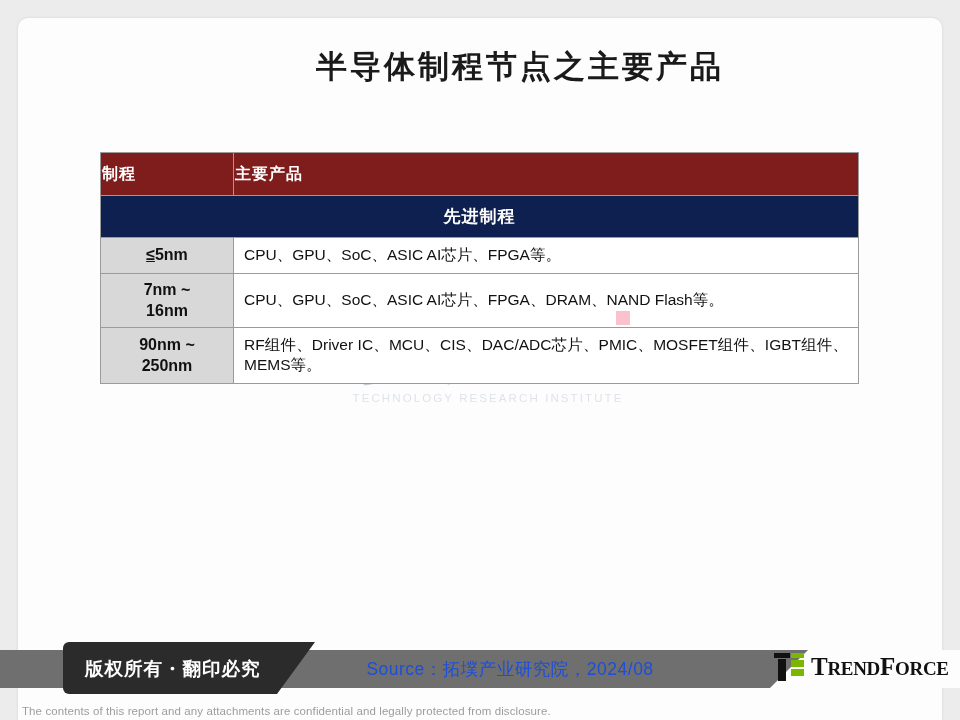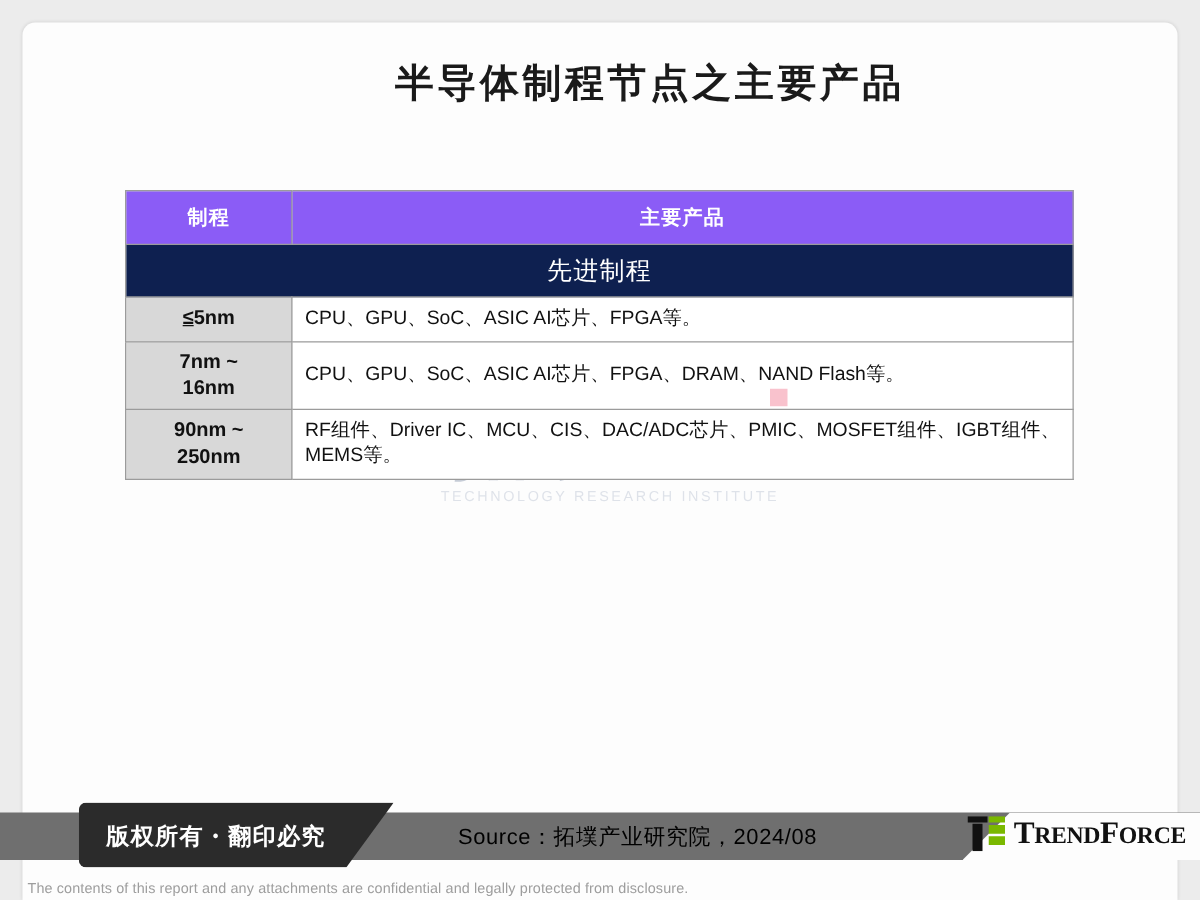--- a/index.html
+++ b/index.html
@@ -101,35 +101,35 @@
   }
   table.spec td {
     border: 1px solid #9b9b9b;
     vertical-align: middle;
   }
   col.c1 { width: 133px; }
   col.c2 { width: 625px; }
 
   
   .hd {
-    background: #8b5cf6;
+    background: #7f1d1d;
     color: #ffffff;
-    text-align: center;
+    text-align: left;
     font-size: 16px;
     font-weight: bold;
     height: 40px;
     letter-spacing: 1px;
   }
   
   .band {
     background: #0e2050;
     color: #ffffff;
     text-align: center;
-    font-size: 20px;
-    font-weight: normal;
+    font-size: 17px;
+    font-weight: bold;
     height: 39px;
     letter-spacing: 1px;
   }
   
   .node {
     background: #d8d8d8;
     color: #111111;
     text-align: center;
     font-size: 16px;
     font-weight: bold;
@@ -209,21 +209,21 @@
   }
   .source {
     position: absolute;
     left: 250px;
     top: 20px;
     width: 520px;
     height: 38px;
     display: flex;
     align-items: center;
     justify-content: center;
-    color: #000000;
+    color: #1d4ed8;
     font-size: 17.5px;
     letter-spacing: 0.5px;
   }
   
   .tf-logo {
     position: absolute;
     right: 0;
     top: 12px;
     width: 200px;
     height: 50px;

